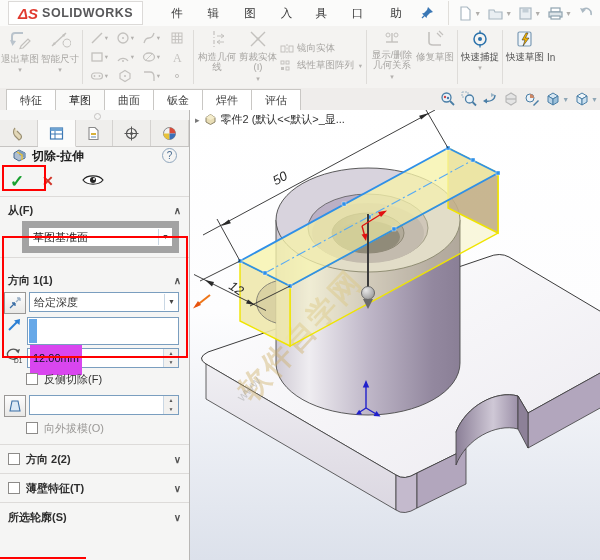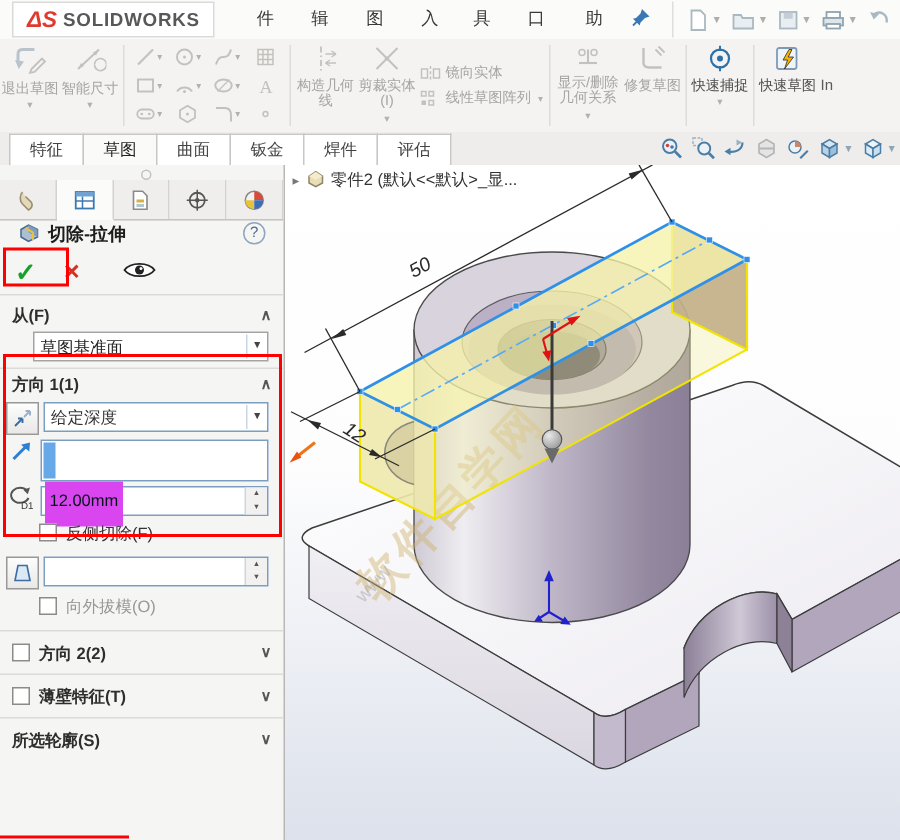--- a/index.html
+++ b/index.html
@@ -58,21 +58,21 @@
   .help{margin-left:auto;width:13px;height:13px;border:1px solid #8fa6bd;border-radius:50%;color:#4a6d92;font-size:10px;line-height:13px;text-align:center;}
   .pbuttons{display:flex;align-items:center;height:24px;padding:0 10px;}
   .ok{color:#18a02f;font-size:17px;font-weight:bold;width:24px;}
   .cancel{color:#d03326;font-size:14px;font-weight:bold;width:26px;margin-left:8px;}
   .peye{margin-left:14px;}
   .pdiv{height:1px;background:#dddbd9;margin:3px 0 0 0;}
   .sect{display:flex;align-items:center;height:20px;padding:0 8px;font-weight:bold;color:#2e2e2e;}
   .sect .chev{margin-left:auto;color:#555;font-size:10px;}
   .sect .cb{margin-right:6px;}
   .cb{width:10px;height:10px;border:1px solid #8d8b89;background:#fff;flex:none;}
-  .combo{display:flex;align-items:center;height:18px;background:#fff;border:1px solid #a3a3a3;margin:1px 10px 4px 22px;}
+  .combo{display:flex;align-items:center;height:18px;background:#fff;border:7px solid #a3a3a3;margin:1px 10px 4px 22px;}
   .combo .v{flex:1;padding-left:4px;font-size:11px;color:#222;white-space:nowrap;overflow:hidden;}
   .combo .dd{width:13px;text-align:center;font-size:7px;color:#444;border-left:1px solid #c9d7e4;line-height:16px;}
   .row{display:flex;align-items:flex-start;padding:0 10px 0 4px;margin-bottom:3px;}
   .sqbtn{width:20px;height:20px;border:1px solid #9a9896;background:linear-gradient(#fdfdfd,#e9e8e6);display:flex;align-items:center;justify-content:center;flex:none;margin-right:3px;}
   .icn{width:20px;display:flex;align-items:center;justify-content:center;flex:none;margin-right:3px;}
   .row .combo2{flex:1;display:flex;align-items:center;height:18px;background:#fff;border:1px solid #7a9ebf;}
   .combo2 .v{flex:1;padding-left:4px;}
   .combo2 .dd{width:13px;text-align:center;font-size:7px;color:#444;border-left:1px solid #c9d7e4;line-height:16px;}
   .selbox{flex:1;height:26px;background:#fff;border:1px solid #7a9ebf;position:relative;}
   .selbox .sel{position:absolute;left:1px;top:1px;bottom:1px;width:8px;background:#66a8e8;}
@@ -472,21 +472,21 @@
       <div class="sect" style="margin-top:3px">
         <span>从(F)</span>
         <span class="chev">∧</span>
       </div>
       <div class="combo">
         <span class="v">草图基准面</span>
         <span class="dd">▼</span>
       </div>
       <div class="pdiv"></div>
 
-      <div class="sect" style="margin-top:0">
+      <div class="sect" style="margin-top:12px">
         <span>方向 1(1)</span>
         <span class="chev">∧</span>
       </div>
 
       <div class="row" style="margin-top:2px">
         <span class="sqbtn">
             <svg width="14" height="14" viewBox="0 0 14 14">
               <path d="M2 12 L7 7 M7 7 L7 10 M7 7 L4 7" stroke="#3a6ea5" stroke-width="1.3" fill="none"></path>
               <path d="M12 2 L8 6 M12 2 L12 5 M12 2 L9 2" stroke="#9ab0c6" stroke-width="1.3" fill="none"></path>
             </svg>

